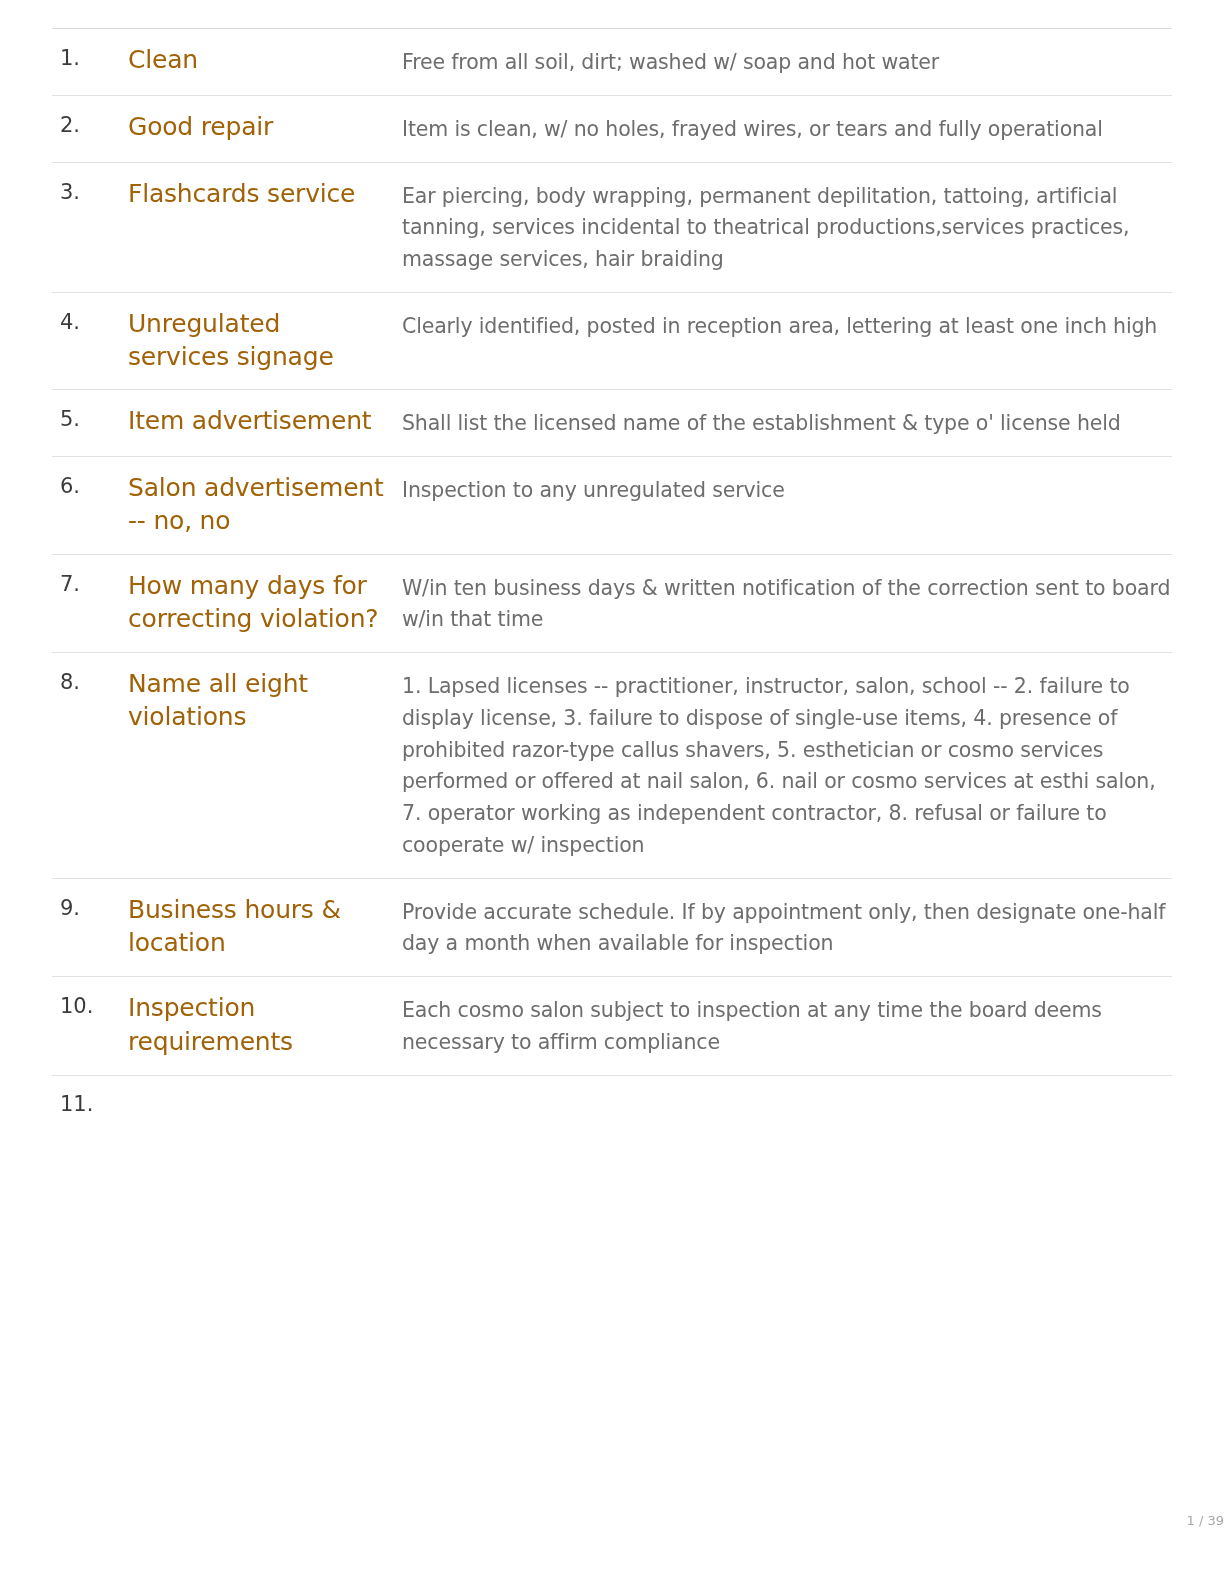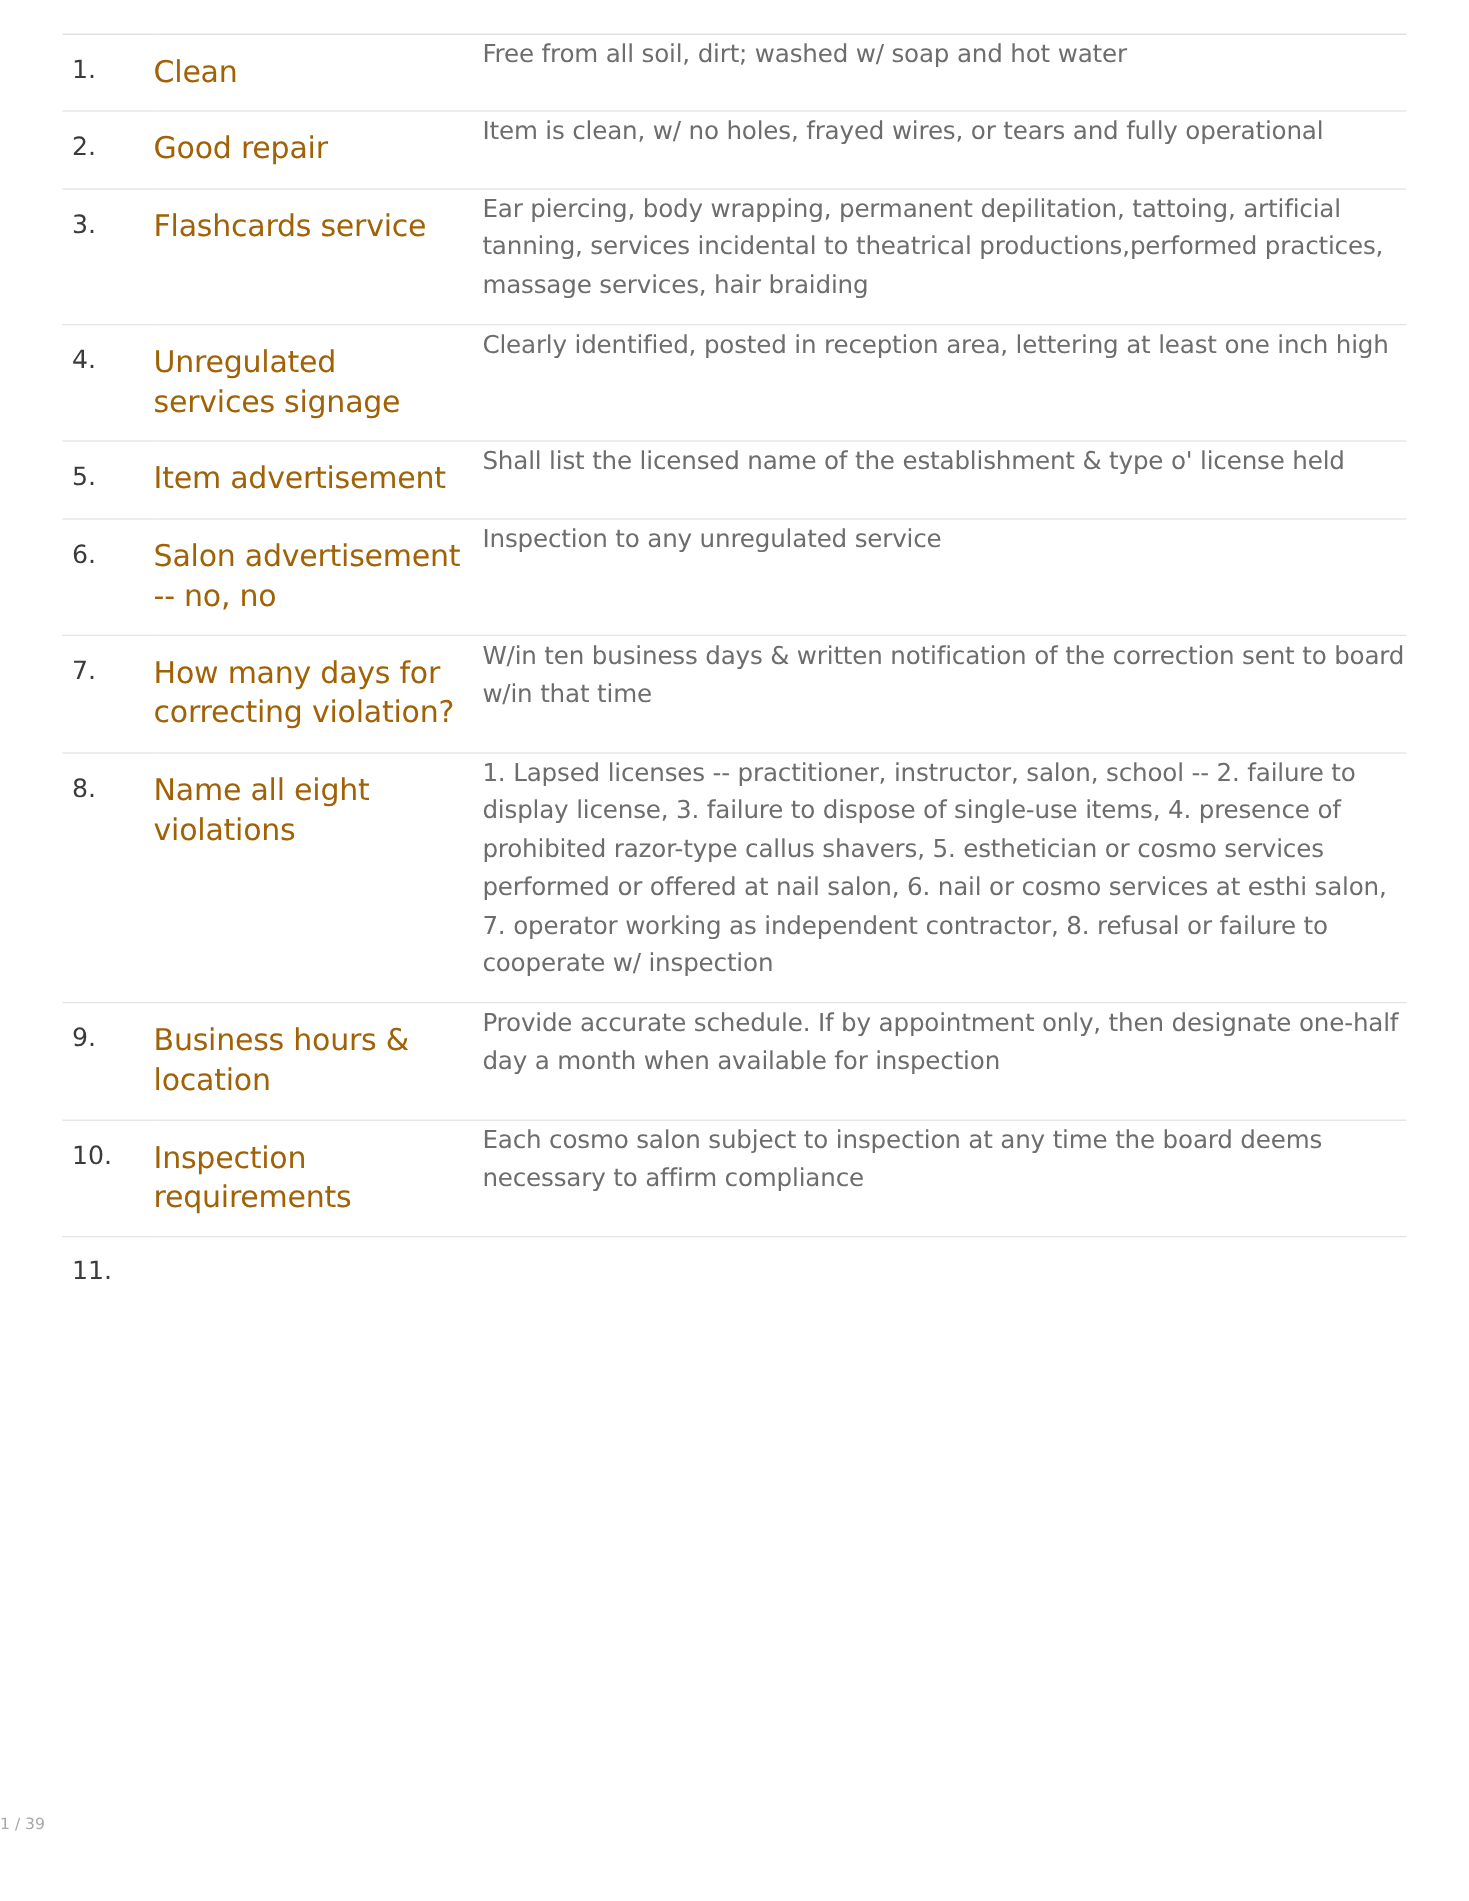--- a/index.html
+++ b/index.html
@@ -63,30 +63,30 @@
     line-height: 1.33;
     color: #a16207;
     padding-right: 14px;
     letter-spacing: -0.2px;
   }
   td.def {
     font-family: "DejaVu Sans", sans-serif;
     font-size: 20.5px;
     line-height: 1.55;
     color: #6d6d6d;
-    padding-top: 1px;
+    padding-top: 18px;
     padding-left: 2px;
     letter-spacing: -0.15px;
   }
   .footer {
     position: absolute;
     left: 0;
     right: 0;
     bottom: 56px;
-    text-align: left;
+    text-align: right;
     font-size: 13px;
     color: #a8a8a8;
     font-family: "DejaVu Sans", sans-serif;
   }
   .trailing-rule {
     border-top: 1px solid #e2e2e2;
     margin-top: 44px;
   }
   .trailing-num {
     font-size: 21px;
@@ -108,21 +108,21 @@
         <td class="def">Free from all soil, dirt; washed w/ soap and hot water</td>
       </tr>
       <tr>
         <td class="num">2.</td>
         <td class="term">Good repair</td>
         <td class="def">Item is clean, w/ no holes, frayed wires, or tears and fully operational</td>
       </tr>
       <tr>
         <td class="num">3.</td>
         <td class="term">Flashcards service</td>
-        <td class="def">Ear piercing, body wrapping, permanent depilitation, tattoing, artificial tanning, services incidental to theatrical productions,performed practices, massage services, hair braiding</td>
+        <td class="def">Ear piercing, body wrapping, permanent depilitation, tattoing, artificial tanning, services incidental to theatrical productions,services practices, massage services, hair braiding</td>
       </tr>
       <tr>
         <td class="num">4.</td>
         <td class="term">Unregulated services signage</td>
         <td class="def">Clearly identified, posted in reception area, lettering at least one inch high</td>
       </tr>
       <tr>
         <td class="num">5.</td>
         <td class="term">Item advertisement</td>
         <td class="def">Shall list the licensed name of the establishment &amp; type o' license held</td>

